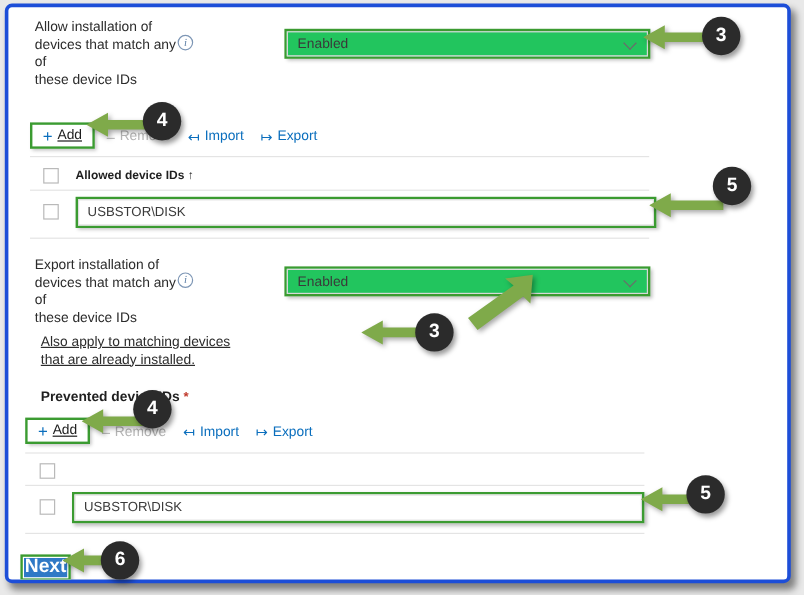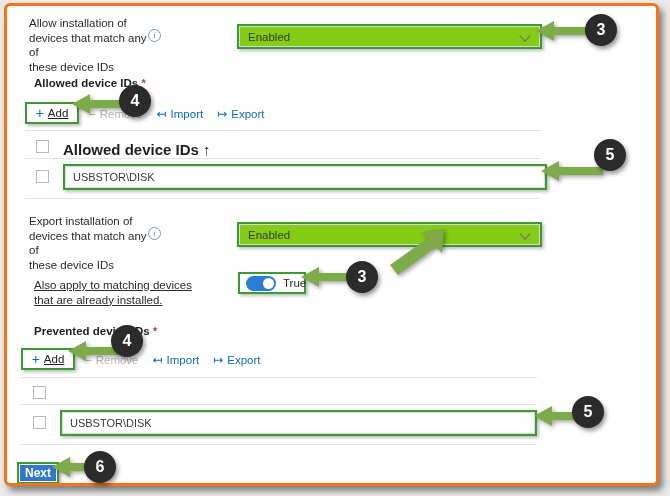--- a/index.html
+++ b/index.html
@@ -16,21 +16,21 @@
     overflow: hidden;
   }
   
   #panel {
     position: absolute;
     left: 4px;
     top: 3px;
     width: 655px;
     height: 483px;
     background: #ffffff;
-    border: 3px solid #f97316;
+    border: 3px solid #1d4ed8;
     border-radius: 6px;
     box-sizing: border-box;
     box-shadow: 4px 5px 6px rgba(0,0,0,0.45);
     overflow: hidden;
   }
   .content {
     position: absolute;
     inset: 0;
   }
 
@@ -74,21 +74,21 @@
   .dropdown-wrap {
     position: absolute;
     border: 2px solid #3b9b31;
     box-sizing: border-box;
     background: #fff;
     box-shadow: 2px 2px 3px rgba(0,0,0,0.25);
   }
   .dropdown {
     position: absolute;
     inset: 0;
-    background: #84cc16;
+    background: #22c55e;
     border: 1px solid #d8d8d8;
     box-sizing: border-box;
     display: flex;
     align-items: center;
     padding: 0 8px;
     font-size: 11.5px;
     color: #3a3a3a;
   }
   .dropdown .val { flex: 1; }
   .chev {
@@ -193,21 +193,21 @@
   .checkbox {
     position: absolute;
     width: 13px;
     height: 13px;
     border: 1px solid #b9b9b9;
     background: #fff;
     box-sizing: border-box;
   }
   .col-head {
     position: absolute;
-    font-size: 15px;
+    font-size: 10px;
     font-weight: 700;
     color: #1f1f1f;
   }
   .sort-arrow { font-weight: 400; }
 
   
   .input-box {
     position: absolute;
     border: 2px solid #3b9b31;
     box-sizing: border-box;
@@ -233,21 +233,21 @@
     box-sizing: border-box;
     padding: 1px;
     background: #fff;
     box-shadow: 2px 2px 3px rgba(0,0,0,0.3);
   }
   .next-btn {
     width: 100%;
     height: 100%;
     background: #2f79c6;
     color: #ffffff;
-    font-size: 12px;
+    font-size: 16px;
     font-weight: 700;
     display: flex;
     align-items: center;
     justify-content: center;
     box-sizing: border-box;
   }
 
   
   .badge {
     position: absolute;
@@ -285,24 +285,20 @@
 
       <div class="info-icon" style="left:141px; top:23px;">i</div>
 
       <div class="dropdown-wrap" style="left:230px; top:18px; width:305px; height:25px;">
         <div class="dropdown">
           <span class="val">Enabled</span>
           <span class="chev"></span>
         </div>
       </div>
 
-      <div class="sub-label" style="left:27px; top:70px;">
-        <span>Allowed device IDs</span>
-        <span class="req-star">*</span>
-      </div>
 
       <div class="cmdbar" style="left:82px; top:102px;">
         <span class="cmd disabled">
           <span class="gl">–</span>
           <span>Remove</span>
         </span>
         <span class="cmd">
           <span class="gl">↤</span>
           <span>Import</span>
         </span>
@@ -346,26 +342,20 @@
       <div class="dropdown-wrap" style="left:230px; top:216px; width:305px; height:25px;">
         <div class="dropdown">
           <span class="val">Enabled</span>
           <span class="chev"></span>
         </div>
       </div>
 
       <div class="label" style="left:27px; top:272px; width:180px;text-decoration:underline;">Also apply to matching devices
 that are already installed.</div>
 
-      <div class="toggle-box" style="left:231px; top:266px; width:68px; height:22px;">
-        <span class="switch">
-          <span class="knob"></span>
-        </span>
-        <span class="toggle-text">True</span>
-      </div>
 
       <div class="sub-label" style="left:27px; top:318px;">
         <span>Prevented device IDs</span>
         <span class="req-star">*</span>
       </div>
 
       <div class="cmdbar" style="left:78px; top:348px;">
         <span class="cmd disabled">
           <span class="gl">–</span>
           <span>Remove</span>

